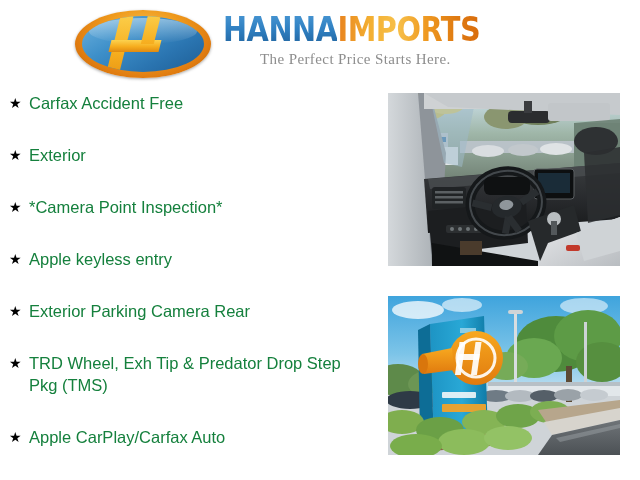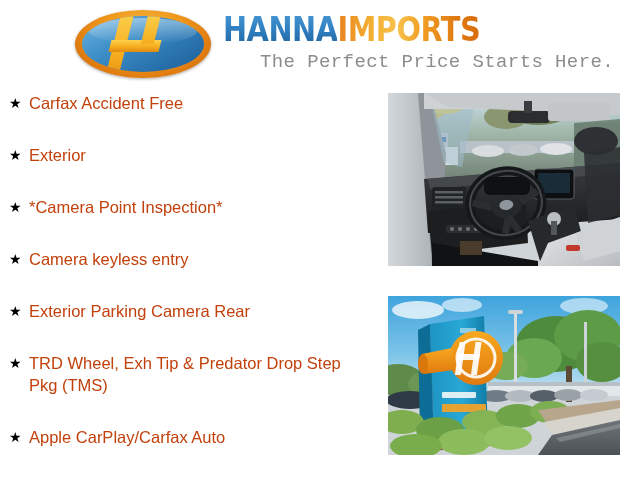--- a/index.html
+++ b/index.html
@@ -90,23 +90,23 @@
   .wm-imports {
     background: linear-gradient(90deg, #e8821e 0%, #f3ae31 22%, #f7c04a 42%, #ef9a22 62%, #e07c12 82%, #d96c0c 100%);
     -webkit-background-clip: text;
     background-clip: text;
     -webkit-text-fill-color: transparent;
   }
   .logo-tagline {
     position: absolute;
     left: 219px;
     top: 51px;
-    font-size: 19px;
+    font-size: 15px;
     color: #8d8d8d;
-    font-family: Liberation Mono, monospace;
+    font-family: Liberation Serif, serif;
     letter-spacing: 0.4px;
     white-space: nowrap;
   }
 
   
   .features {
     position: absolute;
     left: 0;
     top: 92px;
     width: 370px;
@@ -122,21 +122,21 @@
     width: 20px;
     font-size: 14px;
     line-height: 22px;
     color: #000;
     text-align: left;
   }
   .feature-text {
     flex: 1 1 auto;
     font-size: 16.5px;
     line-height: 22px;
-    color: #c2410c;
+    color: #15803d;
     font-family: "Liberation Sans", sans-serif;
   }
 
   
   .photo {
     position: absolute;
     left: 388px;
     width: 232px;
     overflow: hidden;
     background: #cfd4d8;
@@ -179,21 +179,21 @@
     <span class="feature-text">Exterior</span>
   </div>
 
   <div class="feature-row">
     <span class="feature-star">★</span>
     <span class="feature-text">*Camera Point Inspection*</span>
   </div>
 
   <div class="feature-row">
     <span class="feature-star">★</span>
-    <span class="feature-text">Camera keyless entry</span>
+    <span class="feature-text">Apple keyless entry</span>
   </div>
 
   <div class="feature-row">
     <span class="feature-star">★</span>
     <span class="feature-text">Exterior Parking Camera Rear</span>
   </div>
 
   <div class="feature-row">
     <span class="feature-star">★</span>
     <span class="feature-text">TRD Wheel, Exh Tip &amp; Predator Drop Step Pkg (TMS)</span>

